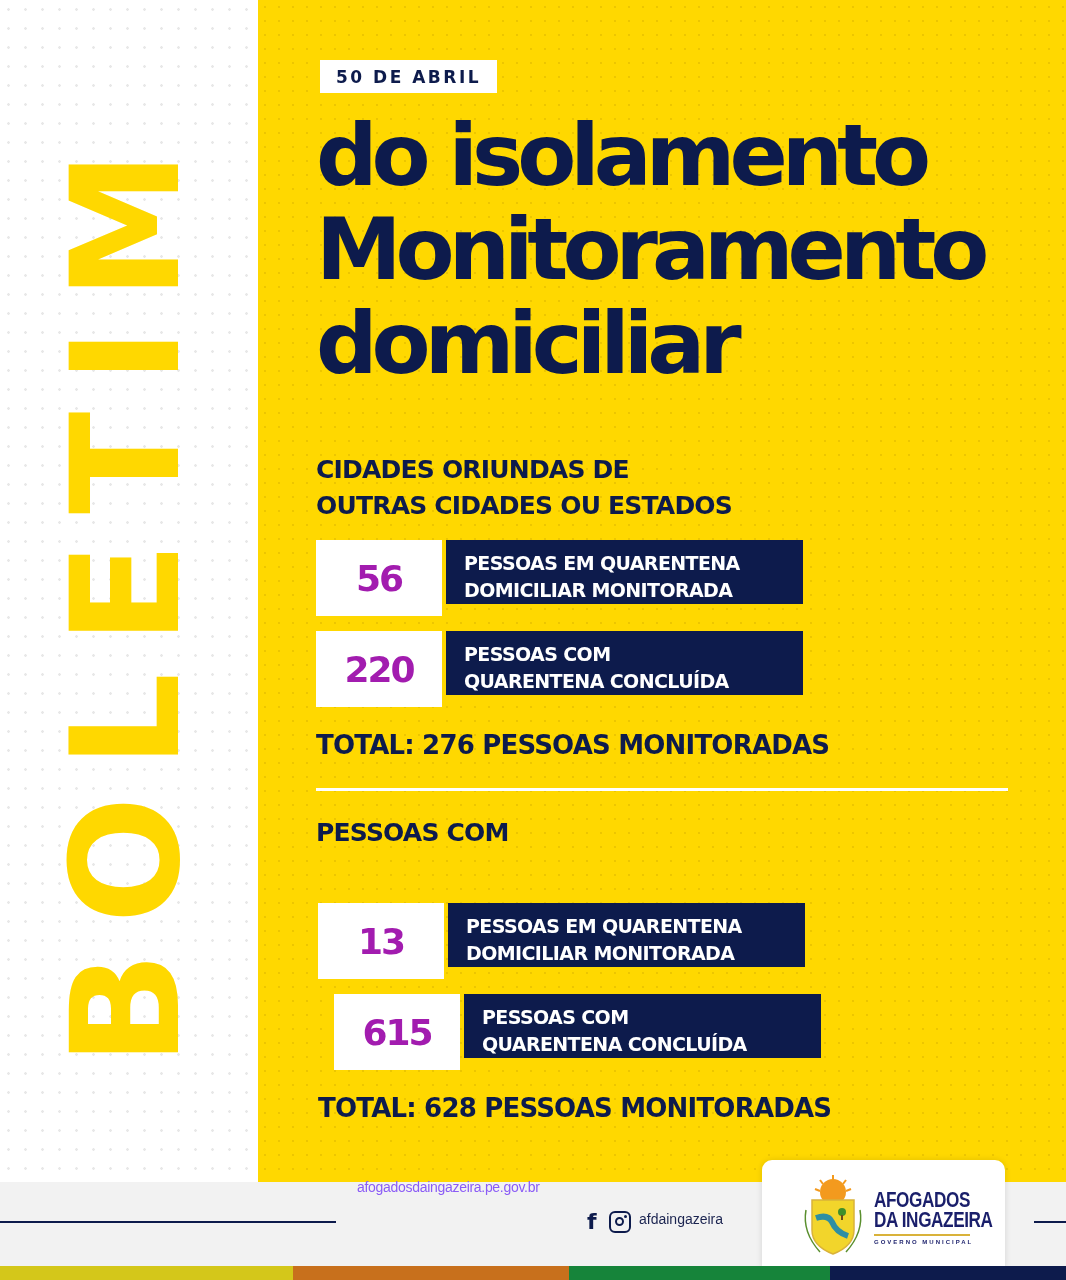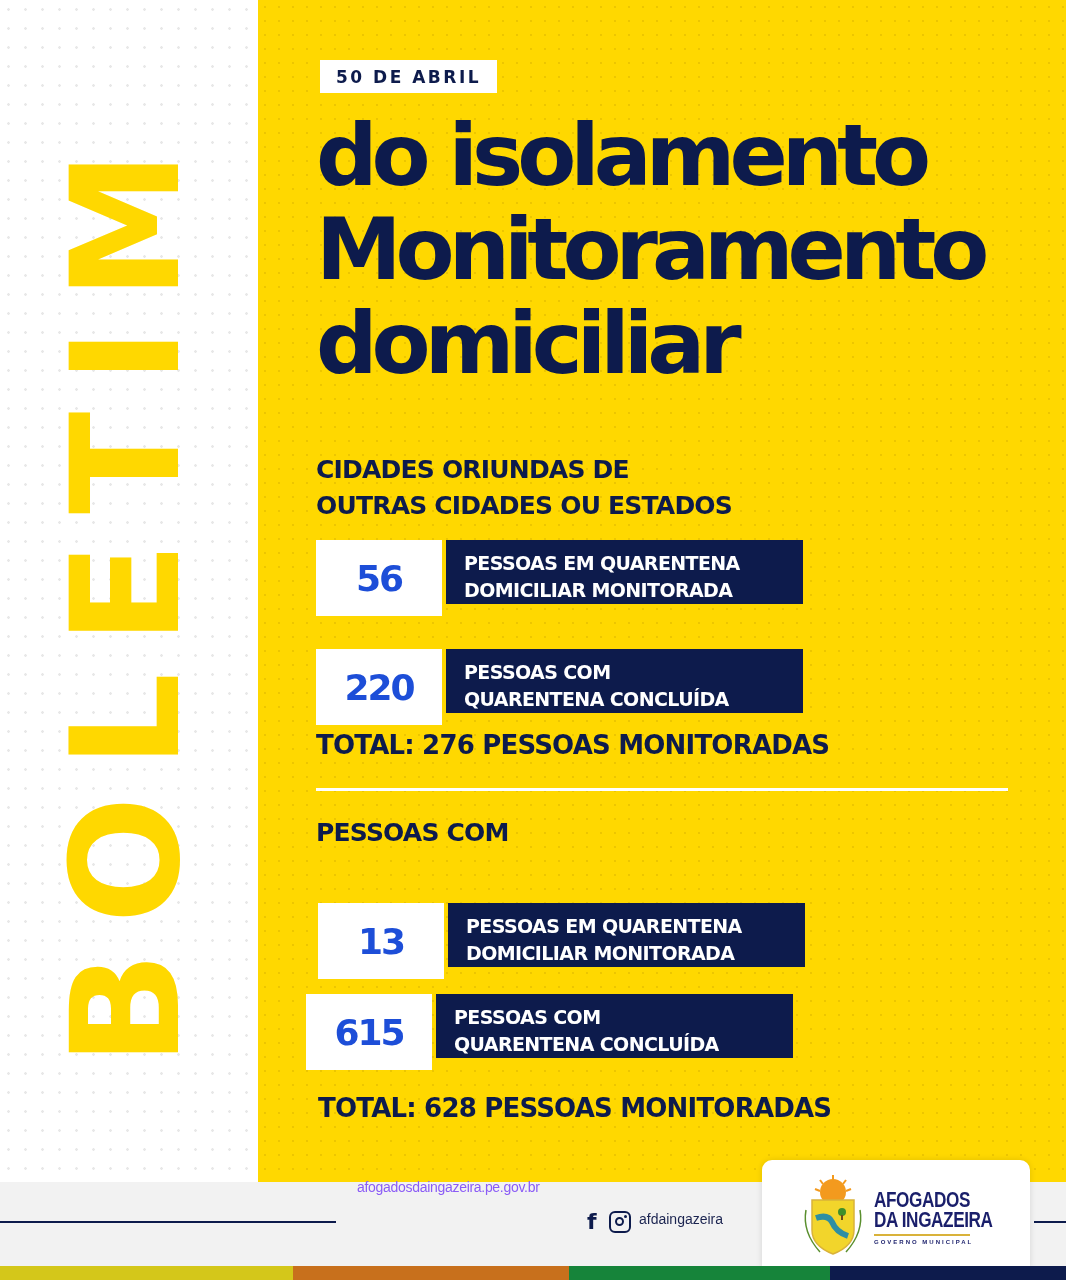--- a/index.html
+++ b/index.html
@@ -52,21 +52,21 @@
       font-size: 25px; line-height: 36px; letter-spacing: -0.8px;
       color: #0d1b4c;
     }
     .section-heading span { display: block; }
 
     .stat-row { position: absolute; left: 316px; height: 76px; display: flex; }
     .stat-value {
       width: 126px; height: 76px; background: #ffffff;
       display: flex; align-items: center; justify-content: center;
       font-family: "DejaVu Sans", sans-serif; font-weight: 900;
-      font-size: 36px; letter-spacing: -2px; color: #1d4ed8;
+      font-size: 36px; letter-spacing: -2px; color: #a21caf;
     }
     .stat-label {
       width: 357px; height: 64px; margin-left: 4px; background: #0d1b4c; color: #ffffff;
       padding: 10px 0 0 18px;
       font-family: "DejaVu Sans", sans-serif; font-weight: 700;
       font-size: 19px; line-height: 27px; letter-spacing: -0.6px;
     }
     .stat-label span { display: block; }
 
     .total {
@@ -95,21 +95,21 @@
       border: 2.2px solid #0d1b4c; border-radius: 6px;
     }
     .ig-icon::before { content: ""; position: absolute; left: 4px; top: 4px; width: 9px; height: 9px; border: 2px solid #0d1b4c; border-radius: 50%; box-sizing: border-box; }
     .ig-icon::after { content: ""; position: absolute; right: 2px; top: 2px; width: 3px; height: 3px; background: #0d1b4c; border-radius: 50%; }
     .footer-handle {
       position: absolute; left: 639px; top: 1211px;
       font-size: 14px; color: #1b2450; font-family: "Liberation Sans", sans-serif;
     }
 
     .logo-card {
-      position: absolute; left: 762px; top: 1160px; width: 268px; height: 108px;
+      position: absolute; left: 762px; top: 1160px; width: 243px; height: 108px;
       background: #ffffff; border-radius: 10px 10px 0 0;
       box-shadow: 0 0 6px rgba(0,0,0,0.12);
     }
     .crest { position: absolute; left: 36px; top: 14px; width: 70px; height: 84px; }
     .logo-text { position: absolute; left: 112px; top: 30px; color: #1a1f6b; }
     .logo-line1, .logo-line2 {
       display: block; font-family: "Liberation Sans", sans-serif; font-weight: 700;
       font-size: 22px; line-height: 20px; letter-spacing: -0.5px;
       transform: scaleX(0.78); transform-origin: left; white-space: nowrap;
     }
@@ -140,21 +140,21 @@
 </div>
 
 <div class="stat-row" style="top:540px;">
   <div class="stat-value">56</div>
   <div class="stat-label">
     <span>PESSOAS EM QUARENTENA</span>
     <span>DOMICILIAR MONITORADA</span>
   </div>
 </div>
 
-<div class="stat-row" style="top:649px;">
+<div class="stat-row" style="top:631px;">
   <div class="stat-value">220</div>
   <div class="stat-label">
     <span>PESSOAS COM</span>
     <span>QUARENTENA CONCLUÍDA</span>
   </div>
 </div>
 
 <div class="total" style="top:730px;">TOTAL: 276 PESSOAS MONITORADAS</div>
 
 <div class="divider"></div>
@@ -164,21 +164,21 @@
 </div>
 
 <div class="stat-row" style="top:903px; left:318px;">
   <div class="stat-value">13</div>
   <div class="stat-label">
     <span>PESSOAS EM QUARENTENA</span>
     <span>DOMICILIAR MONITORADA</span>
   </div>
 </div>
 
-<div class="stat-row" style="top:994px; left:306px;">
+<div class="stat-row" style="top:994px; left:334px;">
   <div class="stat-value">615</div>
   <div class="stat-label">
     <span>PESSOAS COM</span>
     <span>QUARENTENA CONCLUÍDA</span>
   </div>
 </div>
 
 <div class="total" style="top:1093px; left:318px;">TOTAL: 628 PESSOAS MONITORADAS</div>
 
 <div class="footer"></div>

